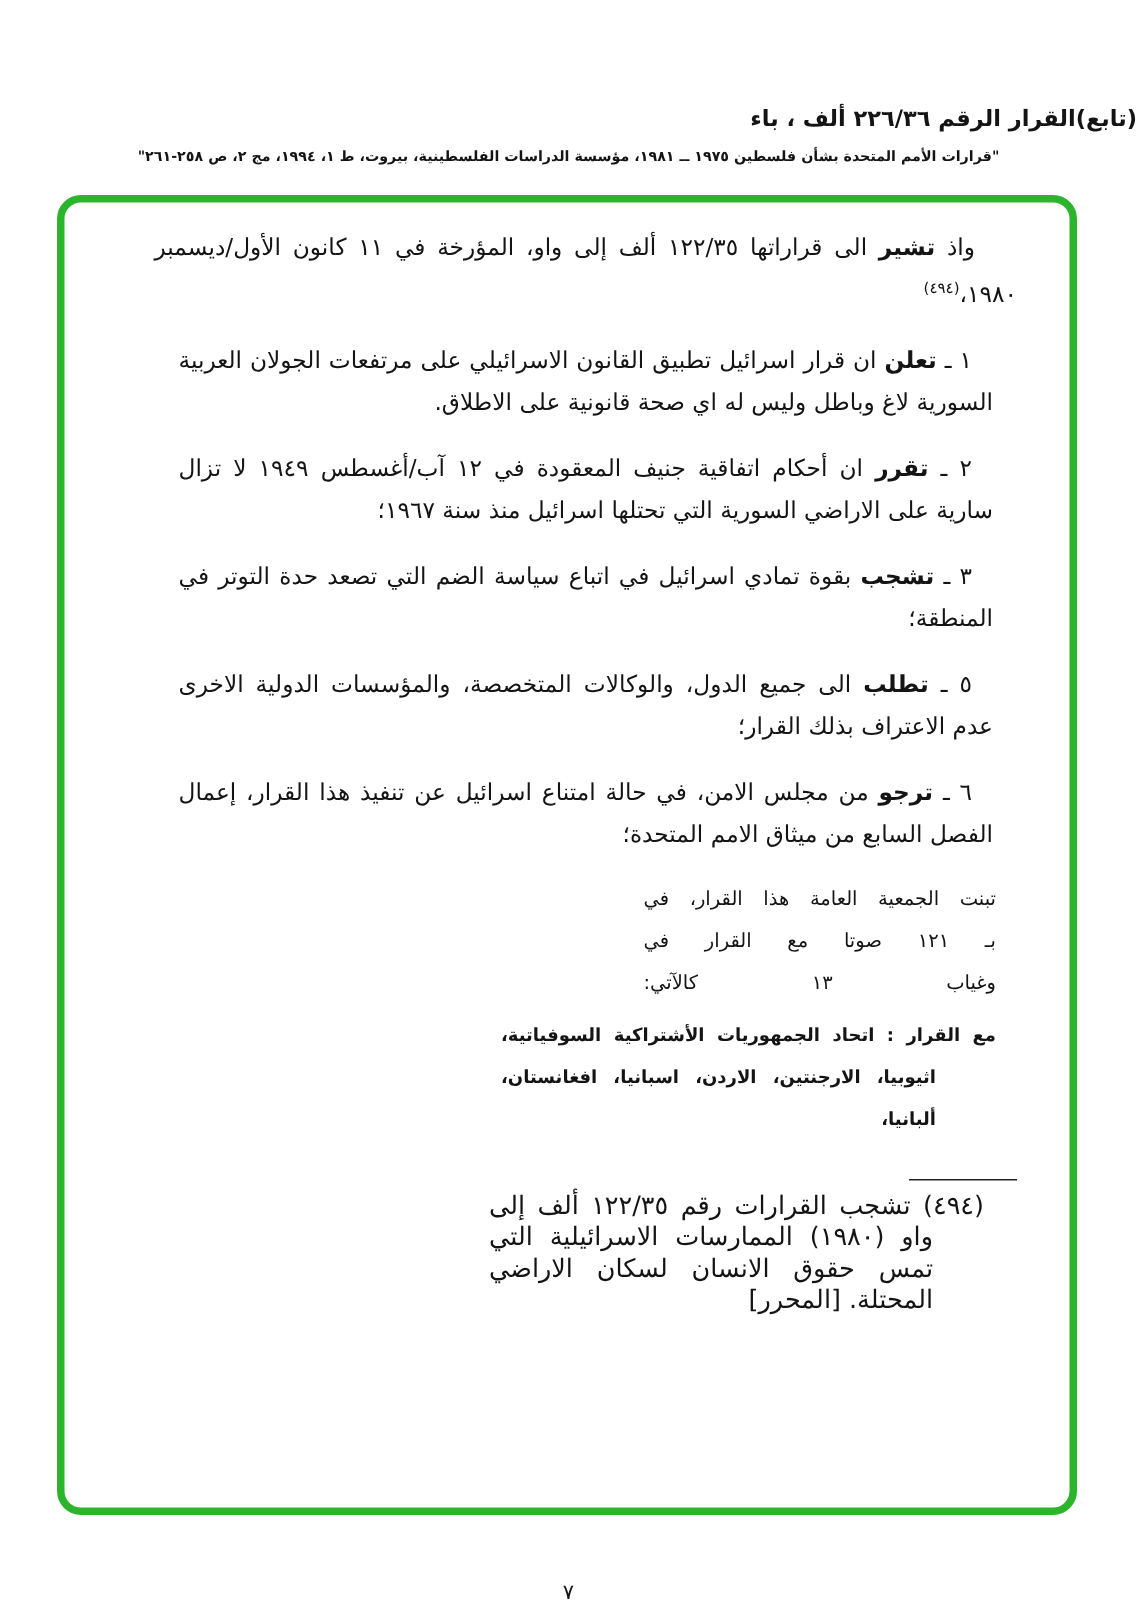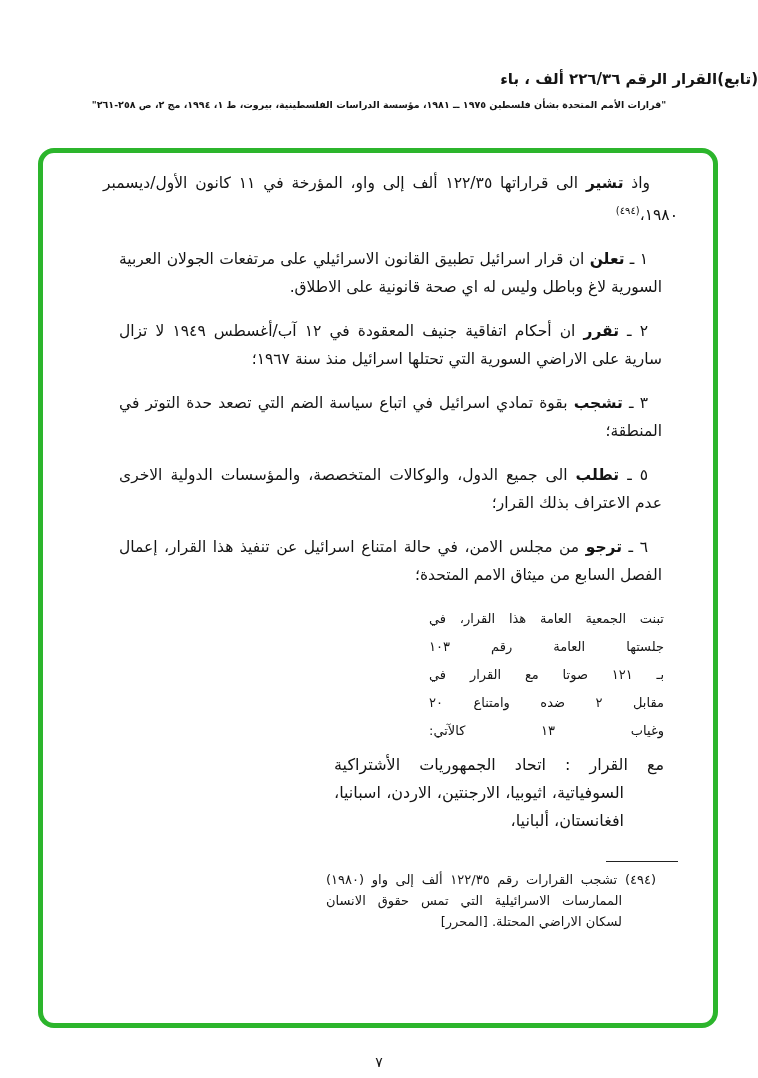--- a/index.html
+++ b/index.html
@@ -17,21 +17,21 @@
     text-align: right; direction: rtl;
     font-size: 15px; font-weight: 700;
   }
   .doc-citation {
     position: absolute; top: 99px; left: 0; right: 0;
     text-align: center; direction: rtl;
     font-size: 9.5px; font-weight: 700;
   }
 
   .green-box {
-    position: absolute; left: 38px; top: 148px;
+    position: absolute; left: 38px; top: 130px;
     width: 680px; height: 880px;
     border: 5px solid #2cb52c;
     border-radius: 16px;
     background: #ffffff;
     overflow: hidden;
   }
 
   .content {
     direction: rtl;
     padding: 16px 35px 0 60px;
@@ -42,33 +42,34 @@
   .preamble { margin: 0; text-indent: 28px; }
   .para     { margin: 16px; text-indent: 14px; }
   .b        { font-weight: 700; }
   .note-ref { font-size: 10px; vertical-align: super; }
 
   .adoption { width: 235px; margin: 12px 14px 0 auto; font-size: 13px; }
   .adoption-line { text-align: justify; text-align-last: justify; line-height: 28px; }
 
   .votes {
     width: 330px; margin: 6px 14px 0 0;
-    font-size: 16px; line-height: 28px;
+    font-size: 12px; line-height: 28px;
     padding-right: 40px; text-indent: -40px;
     text-align: justify;
+    font-weight: bold;
   }
 
   .fn-rule {
     width: 72px; height: 0;
     border-top: 1.5px solid #222222;
     margin: 26px 0 7px auto;
   }
   .footnote {
     width: 330px; margin: 0 22px 0 auto;
-    font-size: 13px; line-height: 21px;
+    font-size: 17px; line-height: 21px;
     text-align: justify;
     padding-right: 34px; text-indent: -34px;
   }
 
   .page-number {
     position: absolute; bottom: 8px; left: 0; right: 0;
     text-align: center; font-size: 14px;
   }
 </style>
 </head>
@@ -116,23 +117,21 @@
 
       <p class="para">
         <span>٦ ـ</span>
         <span class="b">ترجو</span>
         <span>من مجلس الامن، في حالة امتناع اسرائيل عن تنفيذ هذا القرار، إعمال الفصل السابع من ميثاق الامم المتحدة؛</span>
       </p>
 
 
       <div class="adoption">
         <div class="adoption-line">تبنت الجمعية العامة هذا القرار، في</div>
-        <div class="adoption-line">جلستها العامة رقم ١٠٣</div>
         <div class="adoption-line">بـ ١٢١ صوتا مع القرار في</div>
-        <div class="adoption-line">مقابل ٢ ضده وامتناع ٢٠</div>
         <div class="adoption-line">وغياب ١٣ كالآتي:</div>
       </div>
 
       <p class="votes">
         <span>مع القرار :</span>
         <span>اتحاد الجمهوريات الأشتراكية السوفياتية، اثيوبيا، الارجنتين، الاردن، اسبانيا، افغانستان، ألبانيا،</span>
       </p>
 
       <div class="fn-rule"></div>
 

